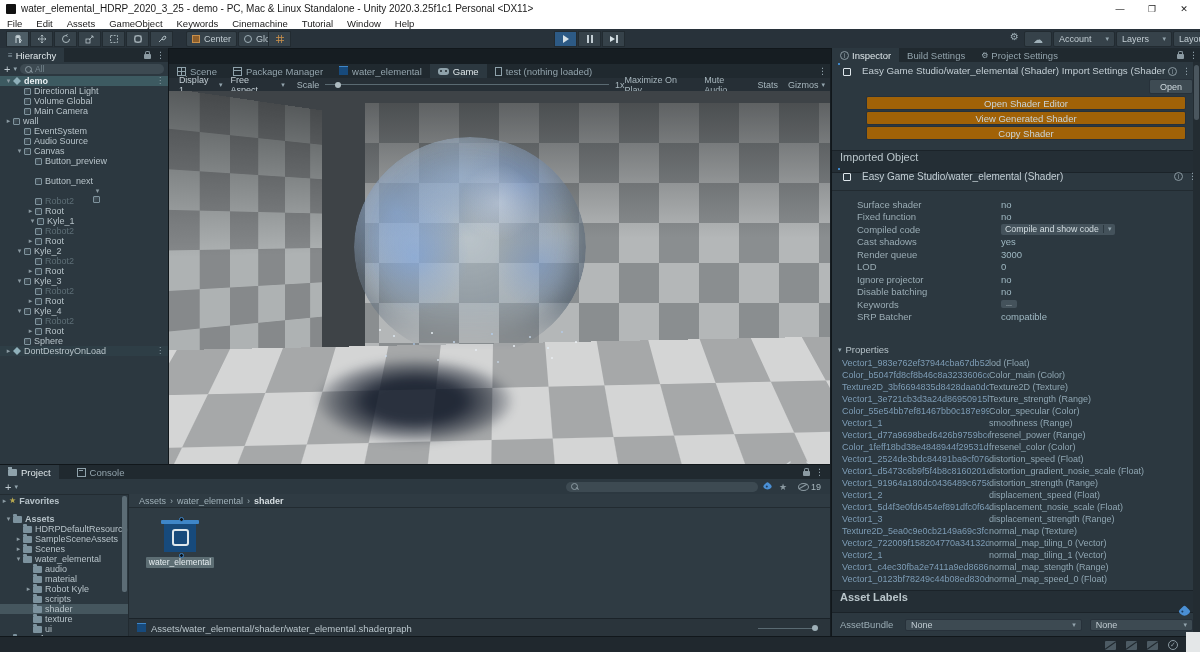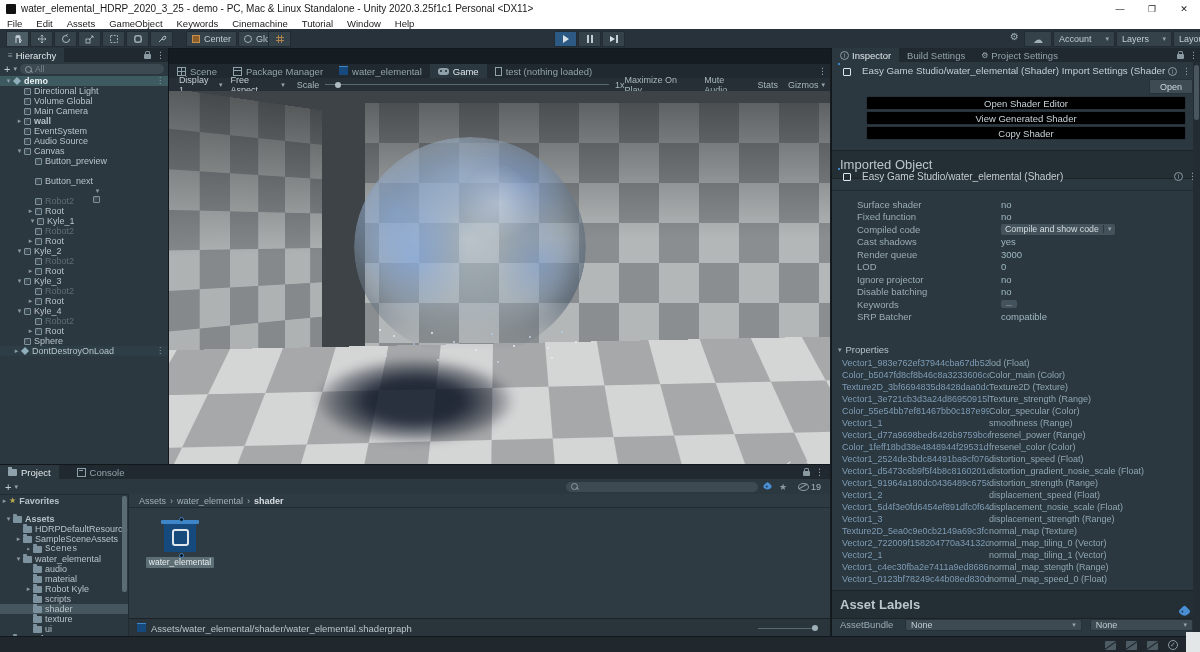--- a/index.html
+++ b/index.html
@@ -112,25 +112,25 @@
   .sg-icon-sm{width:15px;height:13px;background:#174a7c;position:relative;flex:0 0 auto;}
   .sg-icon-sm::before{content:"";position:absolute;top:-2px;left:-1px;right:-1px;height:2px;background:#3f86c8;}
   .sg-icon-sm::after{content:"";position:absolute;left:4px;top:3px;width:6px;height:6px;border:1px solid #dfe7ec;border-radius:1px;}
   .insp-title{position:absolute;left:30px;top:3px;right:24px;font-size:9.8px;color:#c3ced4;
               white-space:nowrap;overflow:hidden;}
   .circle-i{width:9px;height:9px;border-radius:50%;border:1px solid #8b9aa2;color:#8b9aa2;font-size:7px;
             display:inline-flex;align-items:center;justify-content:center;box-sizing:border-box;}
   .open-btn{position:absolute;right:0px;top:17px;width:42px;height:13px;background:#3e4b53;border:1px solid #27313a;
             border-radius:2px;font-size:9px;color:#cdd8dd;display:flex;align-items:center;justify-content:center;}
   .insp-actions{position:absolute;left:34px;top:48px;width:320px;display:flex;flex-direction:column;gap:1px;}
-  .action-btn{height:12px;background:#000000;border:1px solid #27313a;border-radius:2px;font-size:9.5px;
+  .action-btn{height:12px;background:#a16207;border:1px solid #27313a;border-radius:2px;font-size:9.5px;
               color:#c9d4d9;display:flex;align-items:center;justify-content:center;}
-  .section-bar{position:absolute;left:0;right:0;height:29px;background:#242e35;border-top:1px solid #1b2329;
-               border-bottom:1px solid #1b2329;display:flex;align-items:center;padding-left:8px;
-               font-size:13px;color:#bac6cb;box-sizing:border-box;}
+  .section-bar{position:absolute;left:0;right:0;height:23px;background:#242e35;border-top:1px solid #1b2329;
+               border-bottom:1px solid #1b2329;display:flex;padding-left:8px;
+               font-size:11px;color:#bac6cb;box-sizing:border-box;}
   .insp-subheader{position:absolute;left:0;top:117px;right:0;height:25px;border-bottom:1px solid #222b31;}
   .insp-details{position:absolute;left:0;top:150px;right:8px;}
   .drow{height:12.5px;display:flex;align-items:center;font-size:9.5px;}
   .dlabel{width:144px;padding-left:25px;color:#9aacb4;flex:0 0 auto;white-space:nowrap;}
   .dvalue{color:#9fb8c2;white-space:nowrap;}
   .chk{width:9px;height:9px;background:#1d262c;border:1px solid #10161a;}
   .mini-btn{height:11px;background:#44525b;border-radius:2px;color:#d3dde1;font-size:8.8px;display:inline-flex;
             align-items:center;padding:0 4px;gap:4px;}
   .mini-btn .vr{width:1px;height:8px;background:#2c3840;}
   .kw-btn{width:16px;height:8px;background:#44525b;border-radius:2px;color:#d3dde1;font-size:7px;line-height:6px;
@@ -360,21 +360,21 @@
         <div class="hrow " style="padding-left: 15px;">
           <span class="arrow"></span>
           <span class="icon-cube"></span>
           <span class="lbl">Volume Global</span>
         </div>
         <div class="hrow " style="padding-left: 15px;">
           <span class="arrow"></span>
           <span class="icon-cube"></span>
           <span class="lbl">Main Camera</span>
         </div>
-        <div class="hrow " style="padding-left: 15px; font-weight: bold;">
+        <div class="hrow " style="padding-left: 4px;">
           <span class="arrow">▸</span>
           <span class="icon-cube"></span>
           <span class="lbl">wall</span>
         </div>
         <div class="hrow " style="padding-left: 15px;">
           <span class="arrow"></span>
           <span class="icon-cube"></span>
           <span class="lbl">EventSystem</span>
         </div>
         <div class="hrow " style="padding-left: 15px;">
@@ -470,21 +470,21 @@
         <div class="hrow " style="padding-left: 26px;">
           <span class="arrow">▸</span>
           <span class="icon-cube"></span>
           <span class="lbl">Root</span>
         </div>
         <div class="hrow " style="padding-left: 15px;">
           <span class="arrow"></span>
           <span class="icon-cube"></span>
           <span class="lbl">Sphere</span>
         </div>
-        <div class="hrow scene2-row" style="padding-left: 12px;">
+        <div class="hrow scene2-row" style="padding-left: 4px;">
           <span class="arrow">▸</span>
           <span class="icon-scene"></span>
           <span class="lbl">DontDestroyOnLoad</span>
           <span class="row-kebab">⋮</span>
         </div>
       </div>
   </div>
 
   <div class="abs vp">
     <div class="tabbar">
@@ -789,21 +789,21 @@
           <div class="trow" style="padding-left: 14px;">
             <span class="arrow" style="width: 9px; font-size: 7px; color: rgb(139, 154, 162); text-align: center; flex: 0 0 auto;"></span>
             <span class="icon-folder"></span>
             <span class="lbl">HDRPDefaultResources</span>
           </div>
           <div class="trow" style="padding-left: 14px;">
             <span class="arrow" style="width: 9px; font-size: 7px; color: rgb(139, 154, 162); text-align: center; flex: 0 0 auto;">▸</span>
             <span class="icon-folder"></span>
             <span class="lbl">SampleSceneAssets</span>
           </div>
-          <div class="trow" style="padding-left: 24px; font-family: Liberation Mono, monospace;">
+          <div class="trow" style="padding-left: 14px;">
             <span class="arrow" style="width: 9px; font-size: 7px; color: rgb(139, 154, 162); text-align: center; flex: 0 0 auto;">▸</span>
             <span class="icon-folder"></span>
             <span class="lbl">Scenes</span>
           </div>
           <div class="trow" style="padding-left: 14px;">
             <span class="arrow" style="width: 9px; font-size: 7px; color: rgb(139, 154, 162); text-align: center; flex: 0 0 auto;">▾</span>
             <span class="icon-folder"></span>
             <span class="lbl">water_elemental</span>
           </div>
           <div class="trow" style="padding-left: 24px;">

